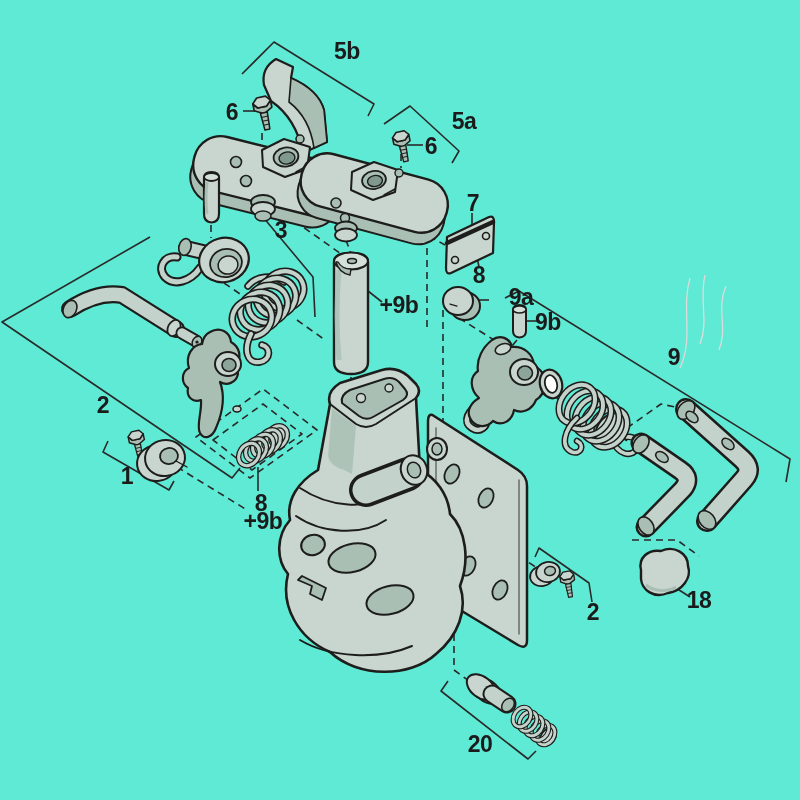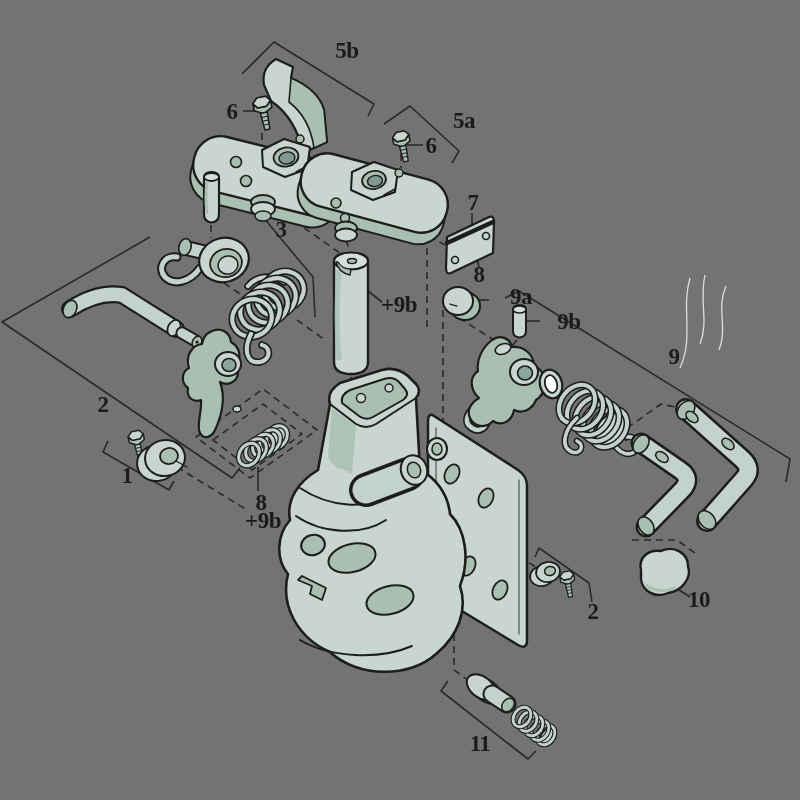--- a/index.html
+++ b/index.html
@@ -1,17 +1,17 @@
 <!DOCTYPE html>
 <html><head>
 <meta charset="utf-8">
 <style>
   html,body{margin:0;padding:0;background:#fff;}
-  #stage{position:relative;width:800px;height:800px;background:#737373;overflow:hidden;
-         font-family:Liberation Serif, serif;}
+  #stage{position:relative;width:800px;height:800px;background:#5eead4;overflow:hidden;
+         font-family:Liberation Sans, sans-serif;}
   #art{position:absolute;left:0;top:0;}
   .lbl{position:absolute;transform:translate(-50%,-50%);font-size:23px;font-weight:600;
        color:#1b1b1b;white-space:nowrap;letter-spacing:-0.5px;}
   
   .k{stroke:#1d1d1b;stroke-linejoin:round;stroke-linecap:round;}
   .fl{fill:#c9d6cf;} .fm{fill:#a9bfb4;} .fd{fill:#8ba59a;} .fx{fill:#7f998e;}
   .fw{fill:#ffffff;} .fn{fill:none;}
   .ln{stroke:#2a2a2a;stroke-width:1.6;fill:none;stroke-linejoin:round;}
   .dsh{stroke-dasharray:7 5;}
   .tubed{stroke:#1d1d1b;fill:none;stroke-linecap:round;stroke-linejoin:round;}
@@ -340,23 +340,23 @@
 
 <div class="lbl" style="left:347px;top:51px">5b</div>
 <div class="lbl" style="left:232px;top:112px">6</div>
 <div class="lbl" style="left:464px;top:121px">5a</div>
 <div class="lbl" style="left:431px;top:146px">6</div>
 <div class="lbl" style="left:473px;top:203px">7</div>
 <div class="lbl" style="left:479px;top:275px">8</div>
 <div class="lbl" style="left:281px;top:230px">3</div>
 <div class="lbl" style="left:399px;top:305px">+9b</div>
 <div class="lbl" style="left:521px;top:297px">9a</div>
-<div class="lbl" style="left:569px;top:322px">9b</div>
+<div class="lbl" style="left:548px;top:322px">9b</div>
 <div class="lbl" style="left:674px;top:357px">9</div>
 <div class="lbl" style="left:103px;top:405px">2</div>
 <div class="lbl" style="left:127px;top:476px">1</div>
 <div class="lbl" style="left:261px;top:503px">8</div>
 <div class="lbl" style="left:263px;top:521px">+9b</div>
 <div class="lbl" style="left:593px;top:612px">2</div>
-<div class="lbl" style="left:699px;top:600px">10</div>
-<div class="lbl" style="left:480px;top:744px">11</div>
+<div class="lbl" style="left:699px;top:600px">18</div>
+<div class="lbl" style="left:480px;top:744px">20</div>
 
 </div>
 
 </body></html>

